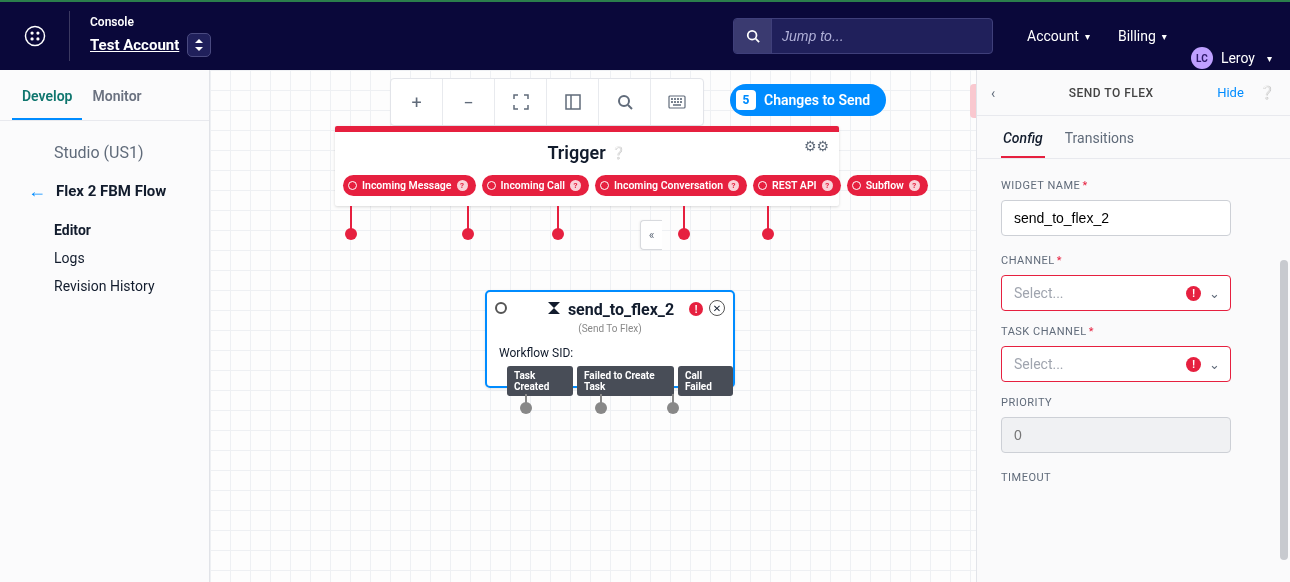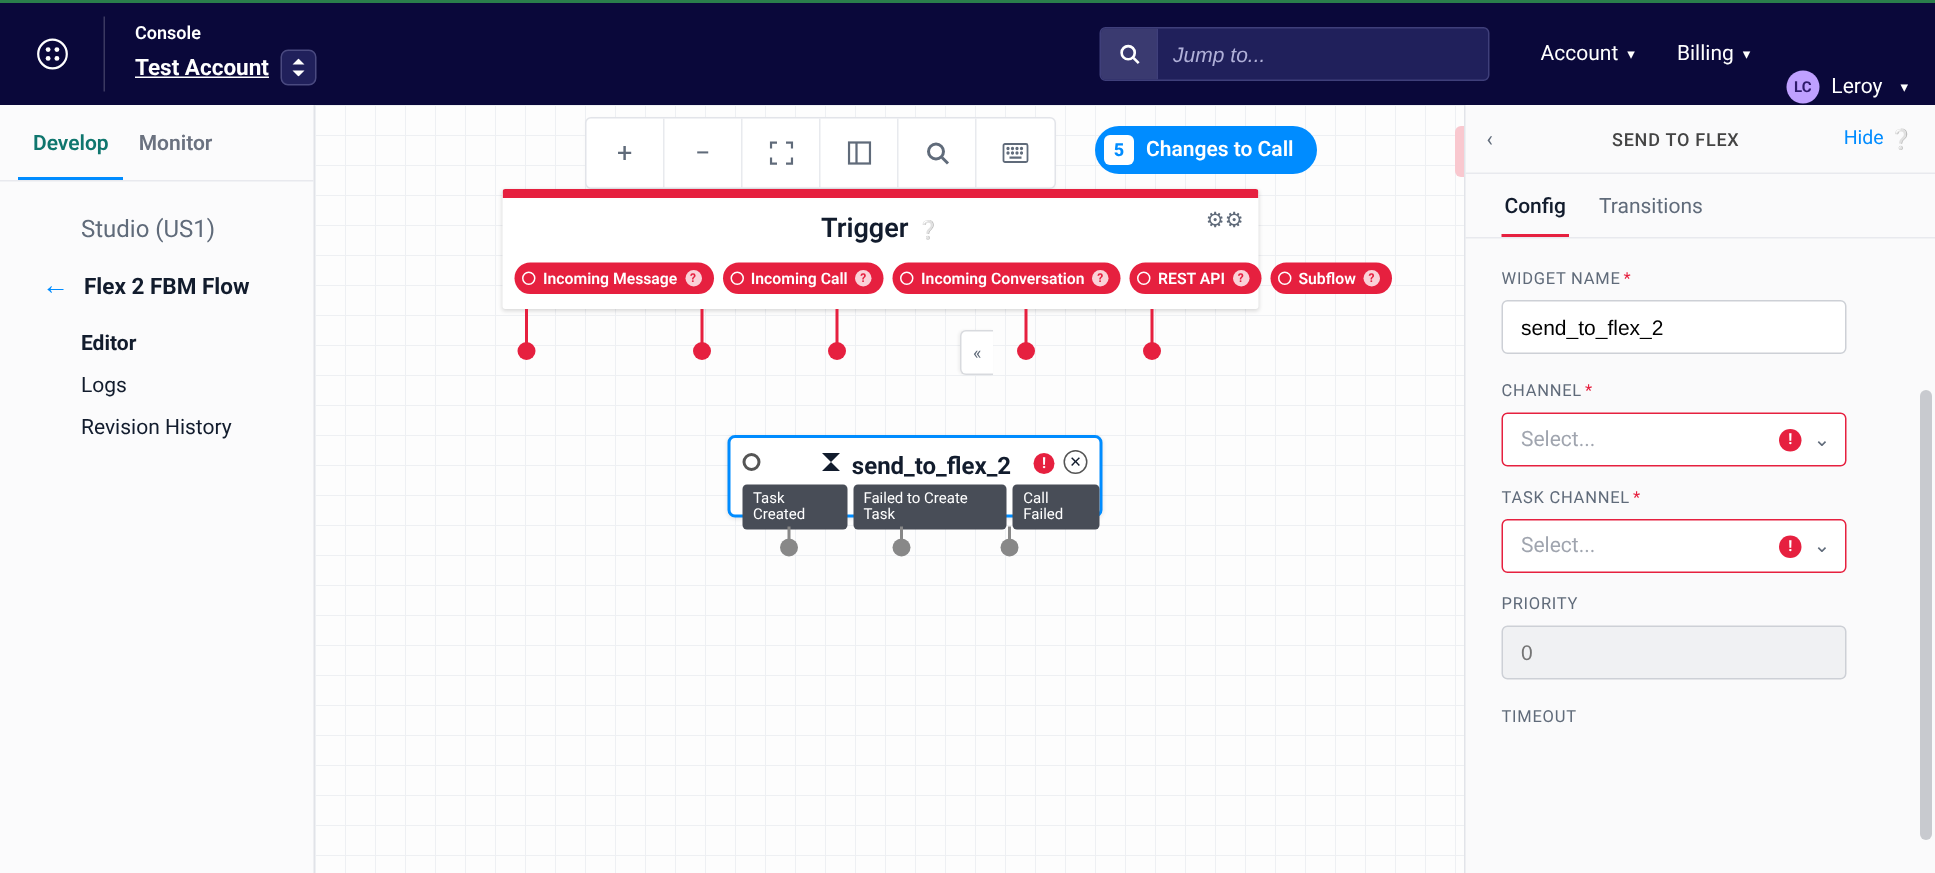--- a/index.html
+++ b/index.html
@@ -356,23 +356,24 @@
       border-radius: 50%;
       display: flex; align-items: center; justify-content: center;
       font-size: 10px;
       cursor: pointer;
     }
     .send-flex .subtitle { text-align: center; font-size: 10px; color: #888; padding: 2px 0 8px; }
     .send-flex .body { padding: 4px 12px 26px; font-size: 12px; }
     .send-flex .out-pills {
       position: absolute;
       bottom: -10px;
-      left: 8px;
+      left: 20px;
       display: flex;
       gap: 4px;
+      font-weight: bold;
     }
     .out-pill {
       background: #484d57;
       color: #fff;
       font-size: 10px;
       padding: 4px 7px;
       border-radius: 3px;
     }
     .sf-connectors {
       position: absolute;
@@ -425,30 +426,30 @@
     }
     .rp-header {
       display: flex;
       align-items: center;
       height: 46px;
       padding: 0 14px;
       border-bottom: 1px solid #e8e9ee;
     }
     .rp-header .back-ic { color: #606b7a; margin-right: 10px; cursor: pointer;}
     .rp-header .title { flex: 1; text-align: center; font-size: 12px; letter-spacing: 0.5px; color: #444; font-weight: 500;}
-    .rp-header .hide-link { color: #008cff; font-size: 13px; cursor: pointer; margin-right: 4px;}
+    .rp-header .hide-link { color: #008cff; font-size: 13px; cursor: pointer; margin-right: 16px;}
     .rp-header .help2 { color: #b0b4bc; font-size: 13px;}
     .rp-tabs {
       display: flex;
       gap: 18px;
       padding: 10px 24px 0;
       border-bottom: 1px solid #e8e9ee;
     }
     .rp-tabs .rtab { padding: 4px 2px 10px; font-size: 14px; color: #606b7a; cursor: pointer;}
-    .rp-tabs .rtab.active { color: #121c2d; border-bottom: 2px solid #e6203f; font-weight: 500;}
+    .rp-tabs .rtab.active { color: #121c2d; border-bottom: 2px solid #e6203f; font-weight: 500; font-style: italic;}
     .rp-body {
       padding: 16px 24px;
       overflow-y: auto;
       flex: 1;
     }
     .field-label {
       font-size: 11px;
       letter-spacing: 0.5px;
       color: #606b7a;
       margin-bottom: 8px;
@@ -591,21 +592,21 @@
             <circle cx="7" cy="7" r="0.5" fill="#606b7a"></circle>
             <circle cx="10" cy="7" r="0.5" fill="#606b7a"></circle>
             <circle cx="13" cy="7" r="0.5" fill="#606b7a"></circle>
           <path d="M5 10 H13" stroke-width="1.5"></path>
         </svg>
       </div>
     </div>
 
     <div class="changes-pill">
       <span class="count">5</span>
-      <span>Changes to Call</span>
+      <span>Changes to Send</span>
     </div>
 
     <div class="publish-btn">Publish</div>
 
     <div class="trigger">
       <div class="title-row">
         <span class="title">Trigger</span>
         <span class="help-ic">❔</span>
         <span class="gears">⚙⚙</span>
       </div>
@@ -651,20 +652,23 @@
         <span>
           <svg width="16" height="16" viewBox="0 0 16 16">
               <path d="M2 2 L14 2 L8 8 L14 14 L2 14 L8 8 Z" fill="#121c2d"></path>
             </svg>
         </span>
         <span class="name">send_to_flex_2</span>
         <span class="alert-ic">!</span>
         <span class="close-ic">✕</span>
       </div>
       <div class="subtitle">(Send To Flex)</div>
+      <div class="body">
+        <span>Workflow SID:</span>
+      </div>
       <div class="out-pills">
         <div class="out-pill">Task Created</div>
         <div class="out-pill">Failed to Create Task</div>
         <div class="out-pill">Call Failed</div>
       </div>
       <div class="sf-connectors">
         <div class="sfcon" style="left:38px"></div>
         <div class="sfcon" style="left:113px"></div>
         <div class="sfcon" style="left:185px"></div>
       </div>

